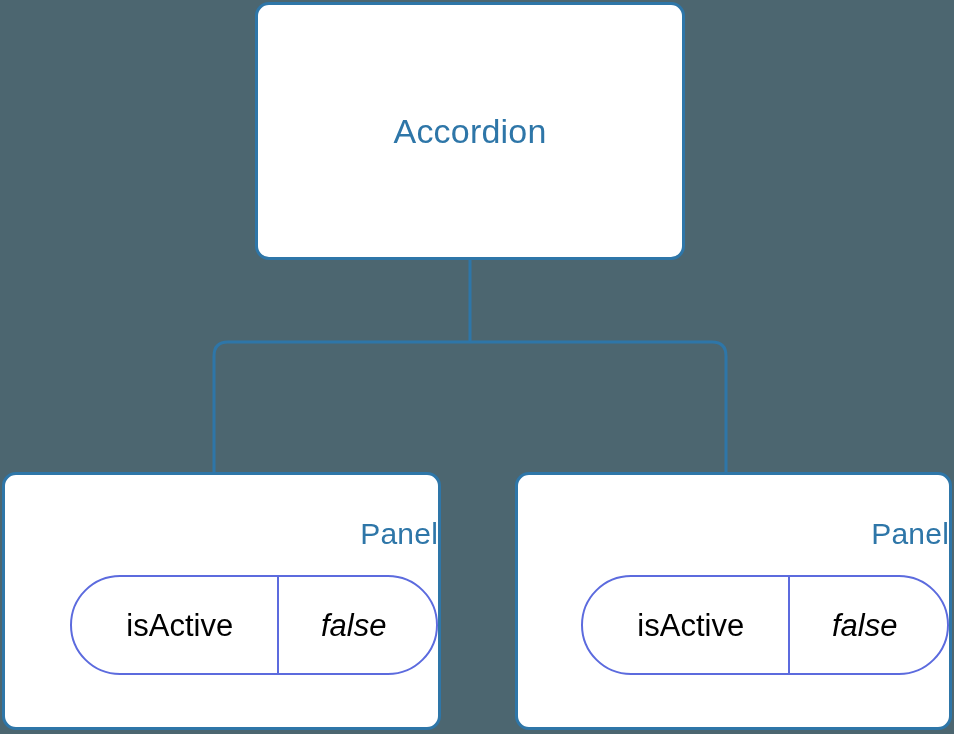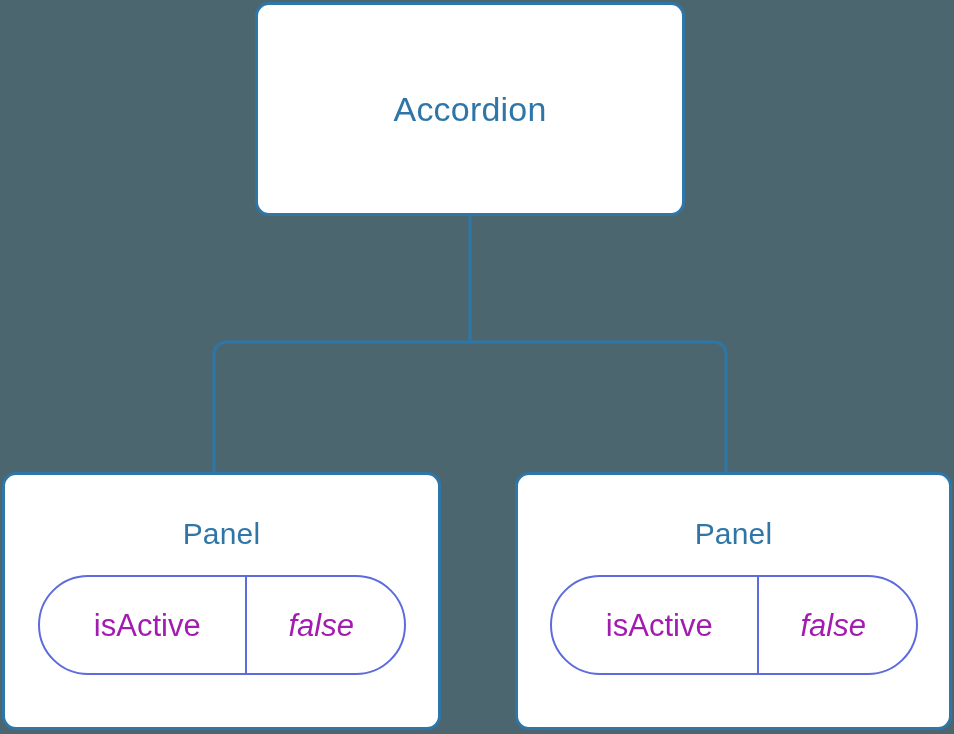--- a/index.html
+++ b/index.html
@@ -43,33 +43,34 @@
     flex-direction: column;
     align-items: center;
     overflow: hidden;
   }
 
   
   #node-accordion {
     left: 255px;
     top: 2px;
     width: 430px;
-    height: 214px;
+    height: 258px;
     justify-content: center;
   }
   #node-accordion .node-title {
     font-size: 34px;
     line-height: 1;
   }
 
   
   .node-panel {
     top: 472px;
     height: 258px;
     padding-top: 44px;
+    align-items: flex-end;
   }
   #node-panel-0 {
     left: 2px;
     width: 439px;
   }
   #node-panel-1 {
     left: 515px;
     width: 437px;
   }
   .node-panel .node-title {
@@ -97,21 +98,21 @@
     overflow: hidden;
   }
   #node-panel-0 .state-pill { width: 368px; }
   #node-panel-1 .state-pill { width: 368px; }
 
   .state-key,
   .state-value {
     display: flex;
     align-items: center;
     justify-content: center;
-    color: #a21caf;
+    color: #000000;
     font-size: 31px;
     line-height: 1;
     white-space: nowrap;
     box-sizing: border-box;
   }
   .state-key {
     flex: 0 0 57%;
     border-right: 2px solid #5c6bde;
     padding-left: 10px;
   }

